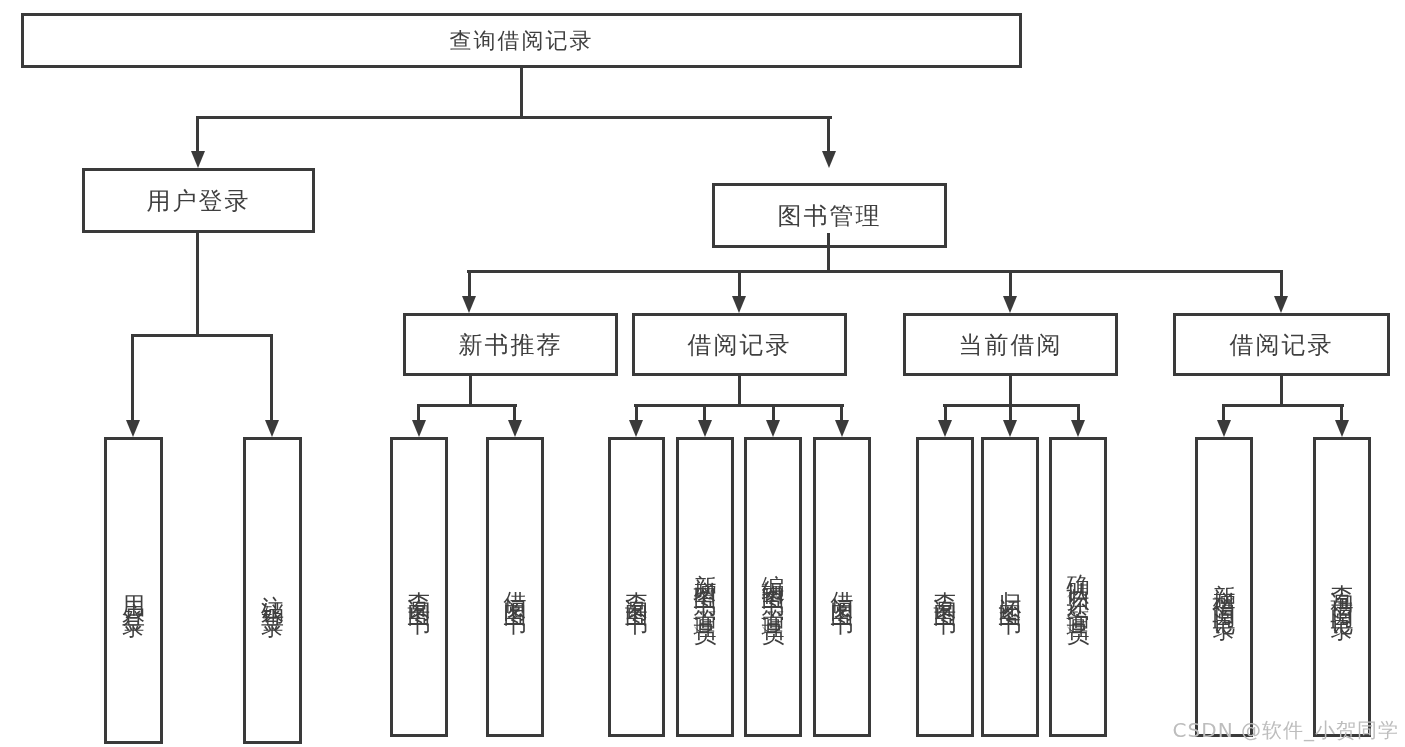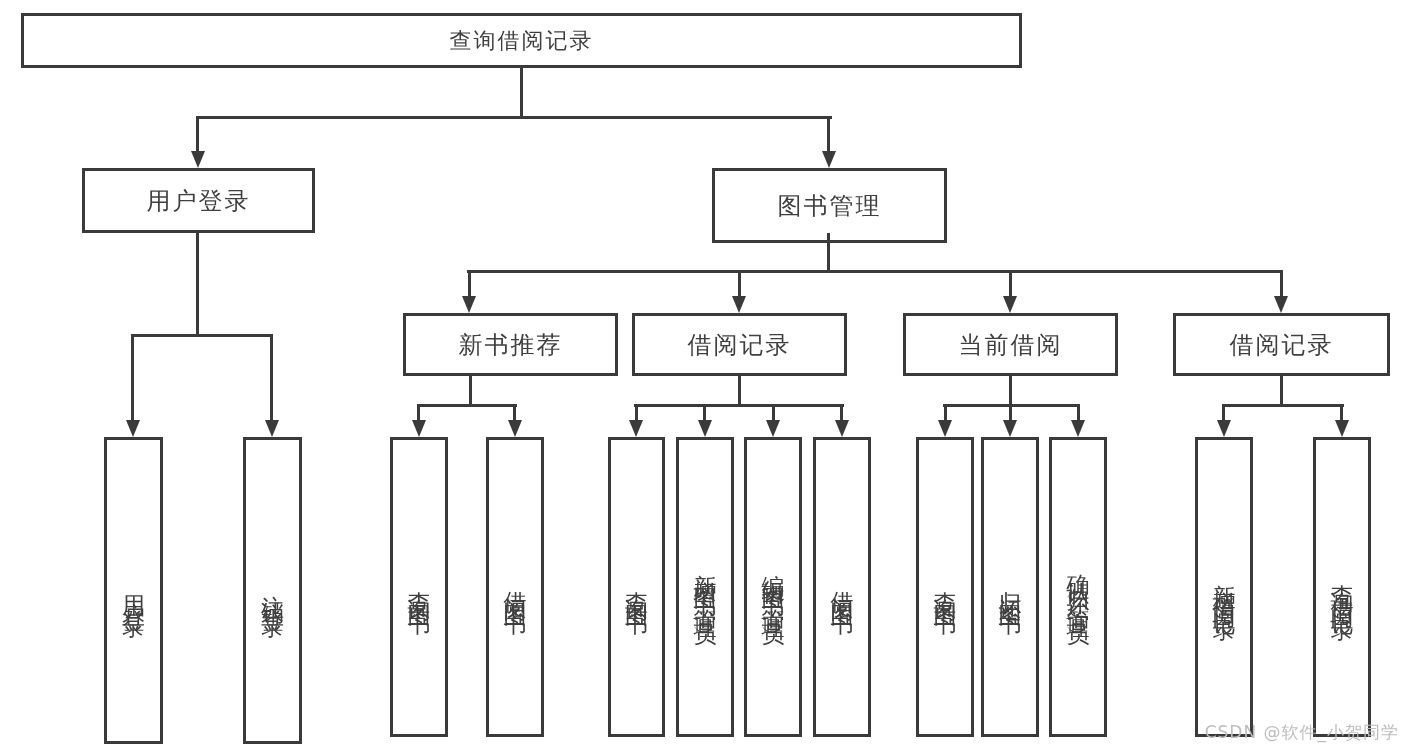--- a/index.html
+++ b/index.html
@@ -32,40 +32,40 @@
   .hline{position:absolute;height:3px;background:#3a3a3a;}
   .arrow{
     position:absolute;width:0;height:0;
     border-left:7px solid transparent;
     border-right:7px solid transparent;
     border-top:17px solid #3a3a3a;
   }
   .watermark{
     position:absolute;
     right:6px;bottom:3px;
-    font-size:17px;
+    font-size:20px;
     color:#bdbdbd;
     letter-spacing:1px;
     z-index:10;
     white-space:nowrap;
   }
 </style>
 </head>
 <body>
 
 <div class="canvas">
 
   <div class="node root-node" style="left:21px;top:13px;width:1001px;height:55px;">
     <span class="lbl">查询借阅记录</span>
   </div>
 
   <div class="node h-node" style="left:82px;top:168px;width:233px;height:65px;">
     <span class="lbl">用户登录</span>
   </div>
-  <div class="node h-node" style="left:712px;top:168px;width:235px;height:75px;">
+  <div class="node h-node" style="left:712px;top:183px;width:235px;height:65px;">
     <span class="lbl">图书管理</span>
   </div>
 
   <div class="node h-node" style="left:363px;top:313px;width:215px;height:63px;margin-left:40px;">
     <span class="lbl">新书推荐</span>
   </div>
   <div class="node h-node" style="left:632px;top:313px;width:215px;height:63px;">
     <span class="lbl">借阅记录</span>
   </div>
   <div class="node h-node" style="left:903px;top:313px;width:215px;height:63px;">

